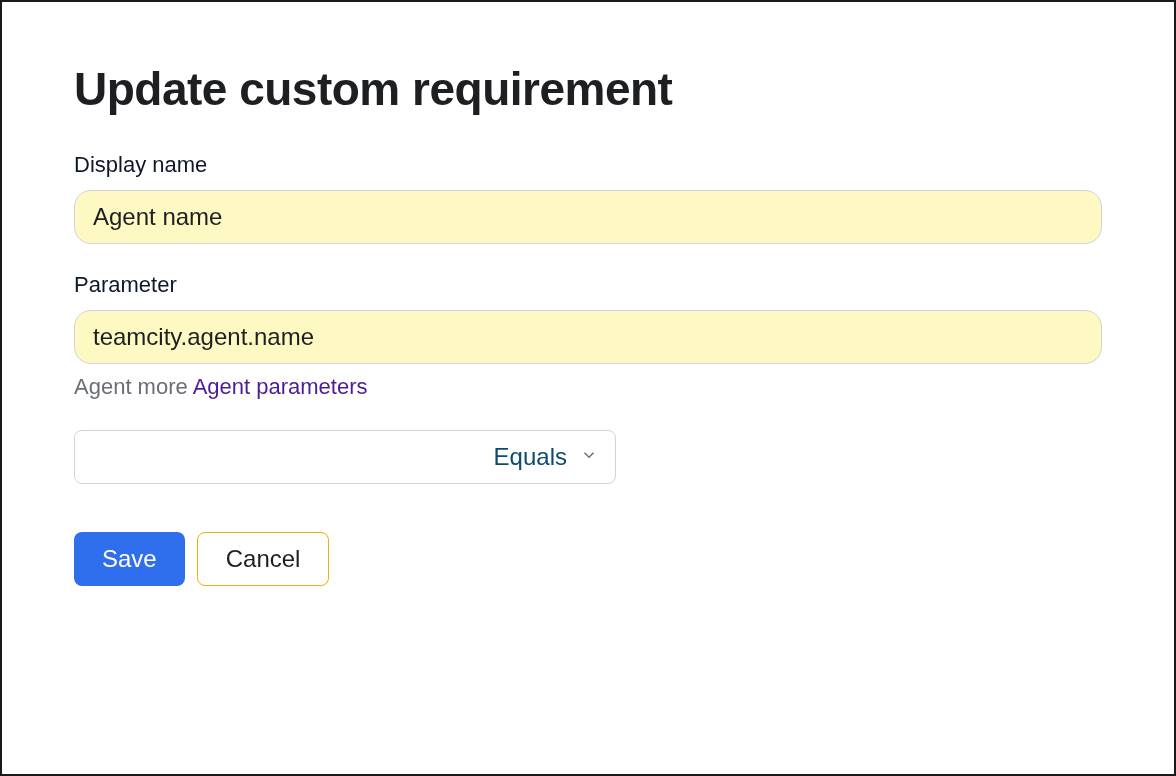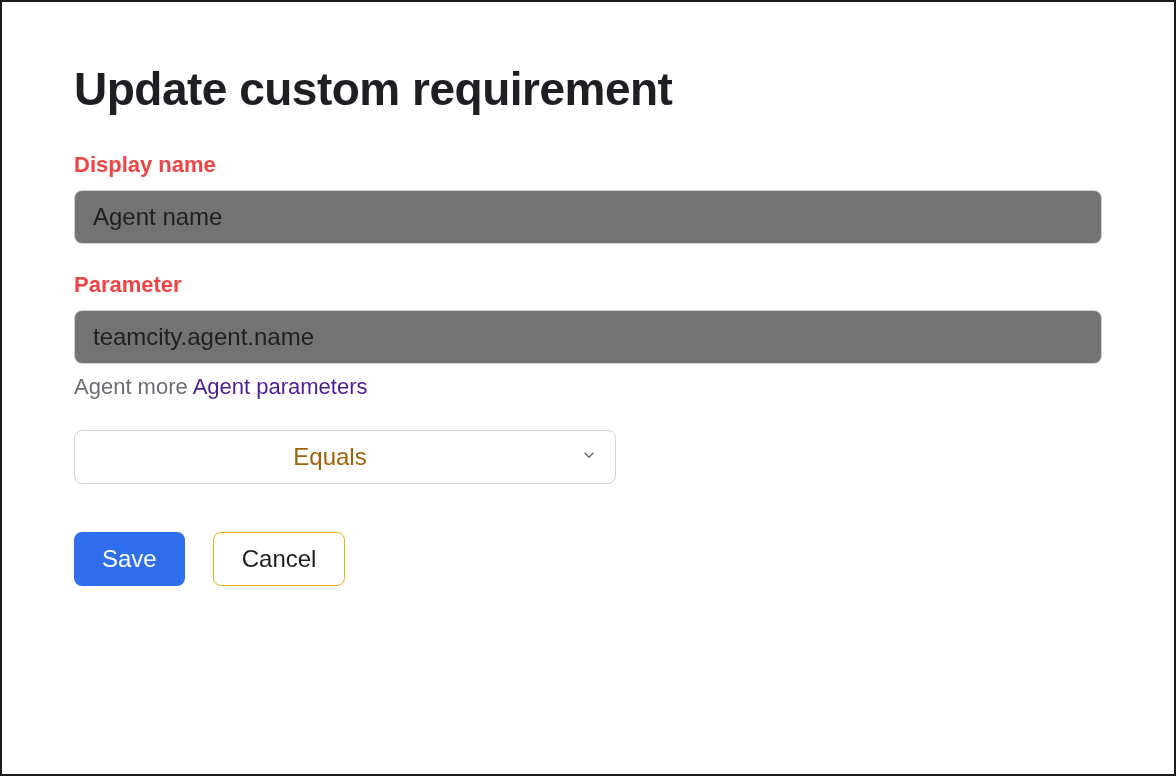--- a/index.html
+++ b/index.html
@@ -21,33 +21,33 @@
       color: #1e1f22;
       margin-bottom: 36px;
       letter-spacing: -0.5px;
     }
     .form-group {
       margin-bottom: 28px;
     }
     .field-label {
       display: block;
       font-size: 22px;
-      color: #ef4444;
+      color: #0f172a;
       margin-bottom: 12px;
-      font-weight: 700;
+      font-weight: 400;
     }
     .text-input {
       width: 100%;
       height: 54px;
       padding: 0 18px;
       font-size: 24px;
       color: #1e1f22;
-      background: #737373;
+      background: #fef9c3;
       border: 1px solid #d1d3d8;
-      border-radius: 8px;
+      border-radius: 17px;
       outline: none;
       font-family: inherit;
     }
     .help-text {
       font-size: 22px;
       color: #6b6e76;
       margin-top: 10px;
     }
     .help-link {
       color: #4c1d95;
@@ -57,29 +57,29 @@
     .select-wrapper {
       position: relative;
       width: 542px;
       margin-bottom: 16px;
     }
     .select-input {
       width: 100%;
       height: 54px;
       padding: 0 48px 0 18px;
       font-size: 24px;
-      color: #a16207;
+      color: #0c4a6e;
       background: #ffffff;
       border: 1px solid #d1d3d8;
       border-radius: 8px;
       outline: none;
       font-family: inherit;
       appearance: none;
       cursor: pointer;
-      text-align: center;
+      text-align: right;
     }
     .chevron {
       position: absolute;
       right: 18px;
       top: 50%;
       transform: translateY(-50%);
       pointer-events: none;
     }
     .chevron svg {
       width: 18px;
@@ -87,21 +87,21 @@
       stroke: #6b6e76;
       stroke-width: 2;
       fill: none;
     }
     .operator-group {
       margin-top: 30px;
       margin-bottom: 48px;
     }
     .button-row {
       display: flex;
-      gap: 28px;
+      gap: 12px;
       align-items: flex-start;
     }
     .btn {
       height: 54px;
       padding: 0 28px;
       font-size: 24px;
       font-weight: 400;
       border-radius: 8px;
       cursor: pointer;
       font-family: inherit;

